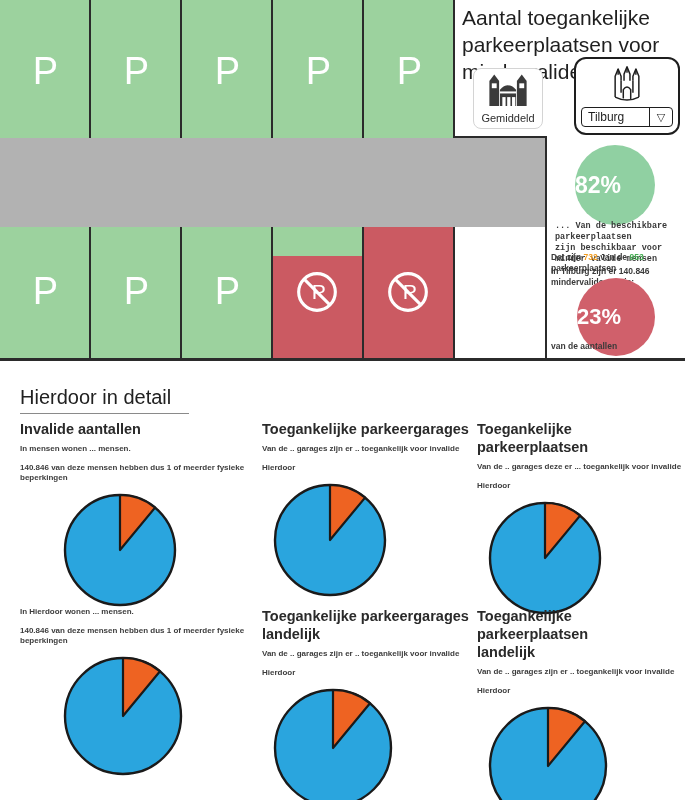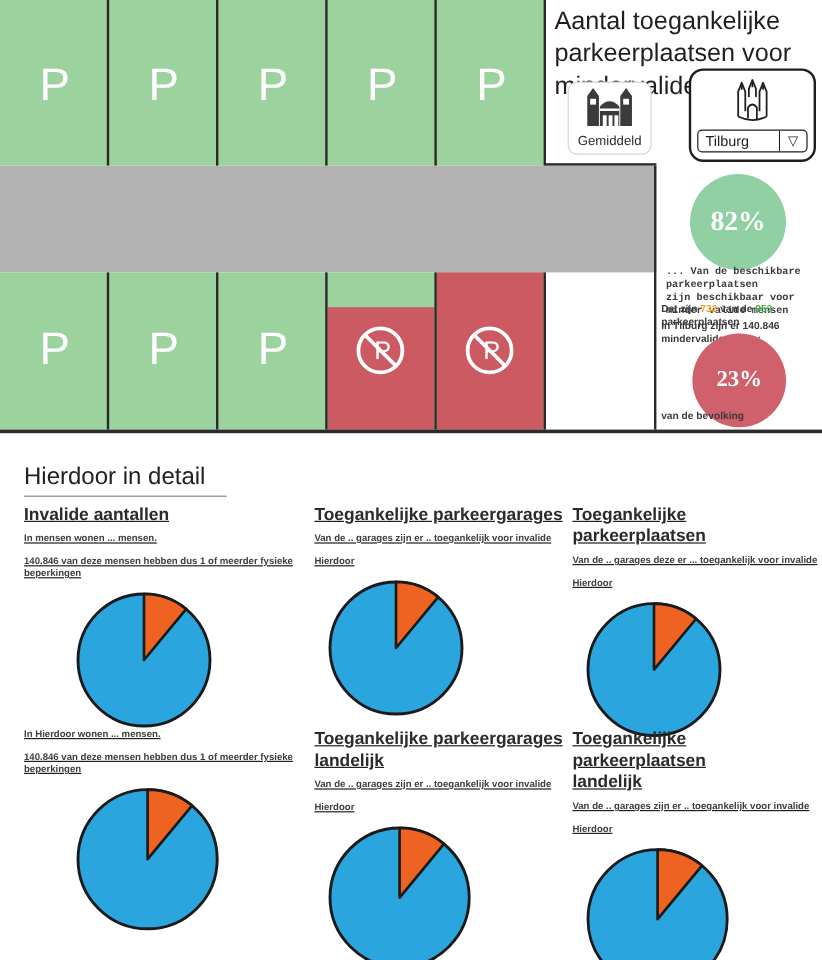--- a/index.html
+++ b/index.html
@@ -25,36 +25,36 @@
   .card-avg .lbl{font-size:11px;color:#2d2d2d;margin-top:2px;}
   .card-city{left:574px;top:57px;width:106px;height:78px;border:2.5px solid #1e1e1e;border-radius:12px;
              background:#fff;box-sizing:border-box;display:flex;flex-direction:column;align-items:center;
              justify-content:space-between;padding:4px 5px 6px 5px;}
   .dropdown{width:92px;height:21px;border:1.5px solid #1e1e1e;border-radius:4px;display:flex;
             align-items:center;box-sizing:border-box;background:#fff;cursor:pointer;}
   .dropdown .val{flex:1;font-size:12px;padding-left:6px;color:#1e1e1e;}
   .dropdown .arrow-box{width:22px;height:100%;border-left:1.5px solid #1e1e1e;display:flex;
                        align-items:center;justify-content:center;font-size:11px;color:#1e1e1e;
                        border-radius:0 2px 2px 0;}
-  .circle{border-radius:50%;display:flex;align-items:center;justify-content:center;color:#fff;font-weight:700;font-family:Liberation Serif, serif;}
+  .circle{border-radius:50%;display:flex;align-items:center;color:#fff;font-weight:700;}
   .circle-green{left:575px;top:145px;width:80px;height:80px;background:#90d0a2;font-size:23px;}
-  .circle-red{left:577px;top:278px;width:78px;height:78px;background:#d0606b;font-size:19px;}
+  .circle-red{left:577px;top:278px;width:78px;height:78px;background:#d0606b;font-size:22px;}
   .small-txt{font-size:8.5px;font-weight:600;color:#3a3a3a;line-height:11px;}
   .caption{left:555px;top:221px;width:132px;white-space:pre-line;font-family:Liberation Mono, monospace;}
   .count-line{left:551px;top:252px;width:132px;}
   .pop-line{left:551px;top:266px;width:134px;}
   .pop-caption{left:551px;top:341px;width:130px;}
   .num-orange{color:#f29c1f;}
   .num-green{color:#44ad52;}
   .rp-divider{left:545px;top:138px;height:220px;}
 
   
   .detail-heading{left:20px;top:386px;font-size:20px;color:#212121;
                   border-bottom:1.5px solid #8a8a8a;padding:0 18px 4px 0;}
-  .block{position:absolute;text-decoration:underline;}
+  .block{position:absolute;}
   .b1{left:20px;top:420px;width:235px;}
   .b2{left:262px;top:420px;width:214px;}
   .b3{left:477px;top:420px;width:206px;}
   .b4{left:20px;top:607px;width:235px;}
   .b5{left:262px;top:607px;width:214px;}
   .b6{left:477px;top:607px;width:206px;}
   .block-title{font-size:14.5px;font-weight:600;color:#2a2a2a;line-height:18px;white-space:pre-line;margin-bottom:6px;}
   .block-sub{font-size:8px;font-weight:600;color:#3d3d3d;line-height:10px;margin-bottom:9px;}
   .pie-wrap{margin-top:8px;}
   .pie-c1{margin-left:42px;}
@@ -159,21 +159,21 @@
 zijn beschikbaar voor minder valide mensen</div>
 
   <div class="abs small-txt count-line"><span>Dat zijn </span><span class="num-orange">732</span><span> van de </span><span class="num-green">953</span><span> parkeerplaatsen</span></div>
 
   <div class="abs small-txt pop-line">In Tilburg zijn er 140.846 mindervalide. Dat is:</div>
 
   <div class="abs circle circle-red">
     <span>23%</span>
   </div>
 
-  <div class="abs small-txt pop-caption">van de bevolking</div>
+  <div class="abs small-txt pop-caption">van de aantallen</div>
 
   <div class="abs detail-heading">Hierdoor in detail</div>
 
   <div class="block b1">
     <div class="block-title">Invalide aantallen</div>
     <div class="block-sub">In mensen wonen ... mensen.</div>
     <div class="block-sub">140.846 van deze mensen hebben dus 1 of meerder fysieke beperkingen</div>
     <div class="pie-wrap pie-c1"><svg width="116" height="116" viewBox="0 0 116 116">
           <circle cx="58" cy="58" r="55" fill="#2aa5de" stroke="#1a1a1a" stroke-width="2.4"></circle>
           <path d="M 58 58 L 58 3 A 55 55 0 0 1 93.1 15.6 Z" fill="#ee6322" stroke="#1a1a1a" stroke-width="2.2" stroke-linejoin="round"></path>

